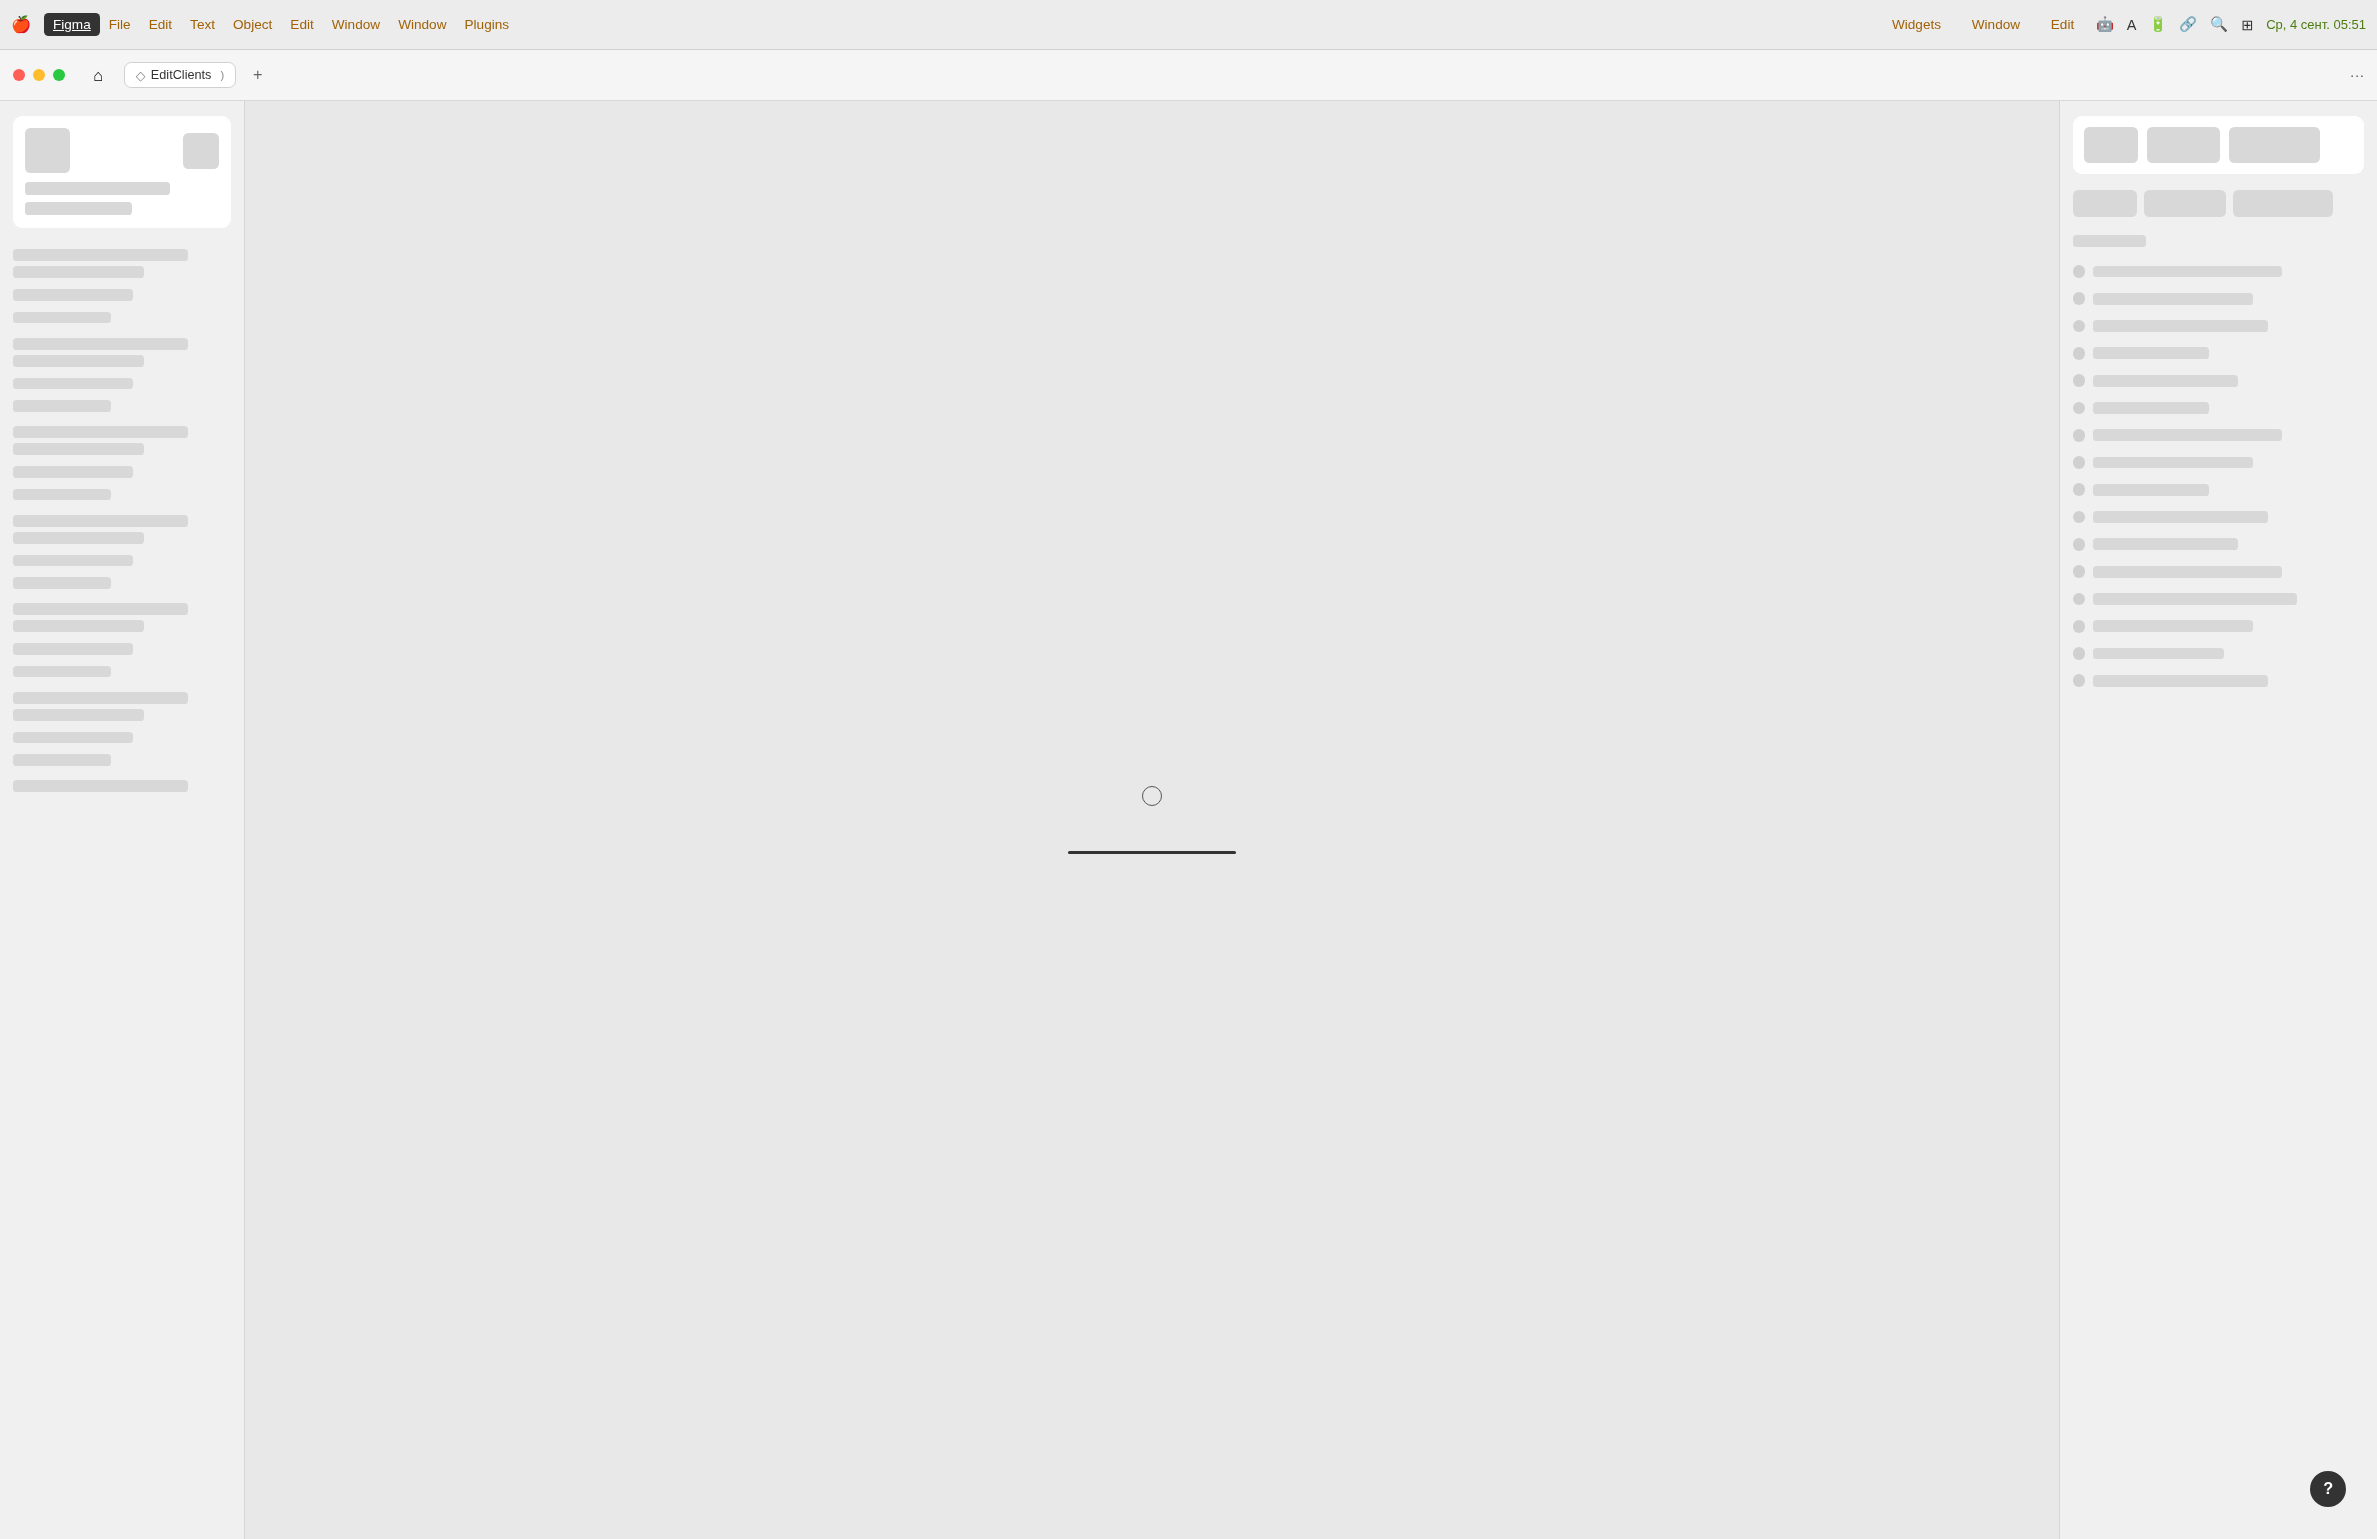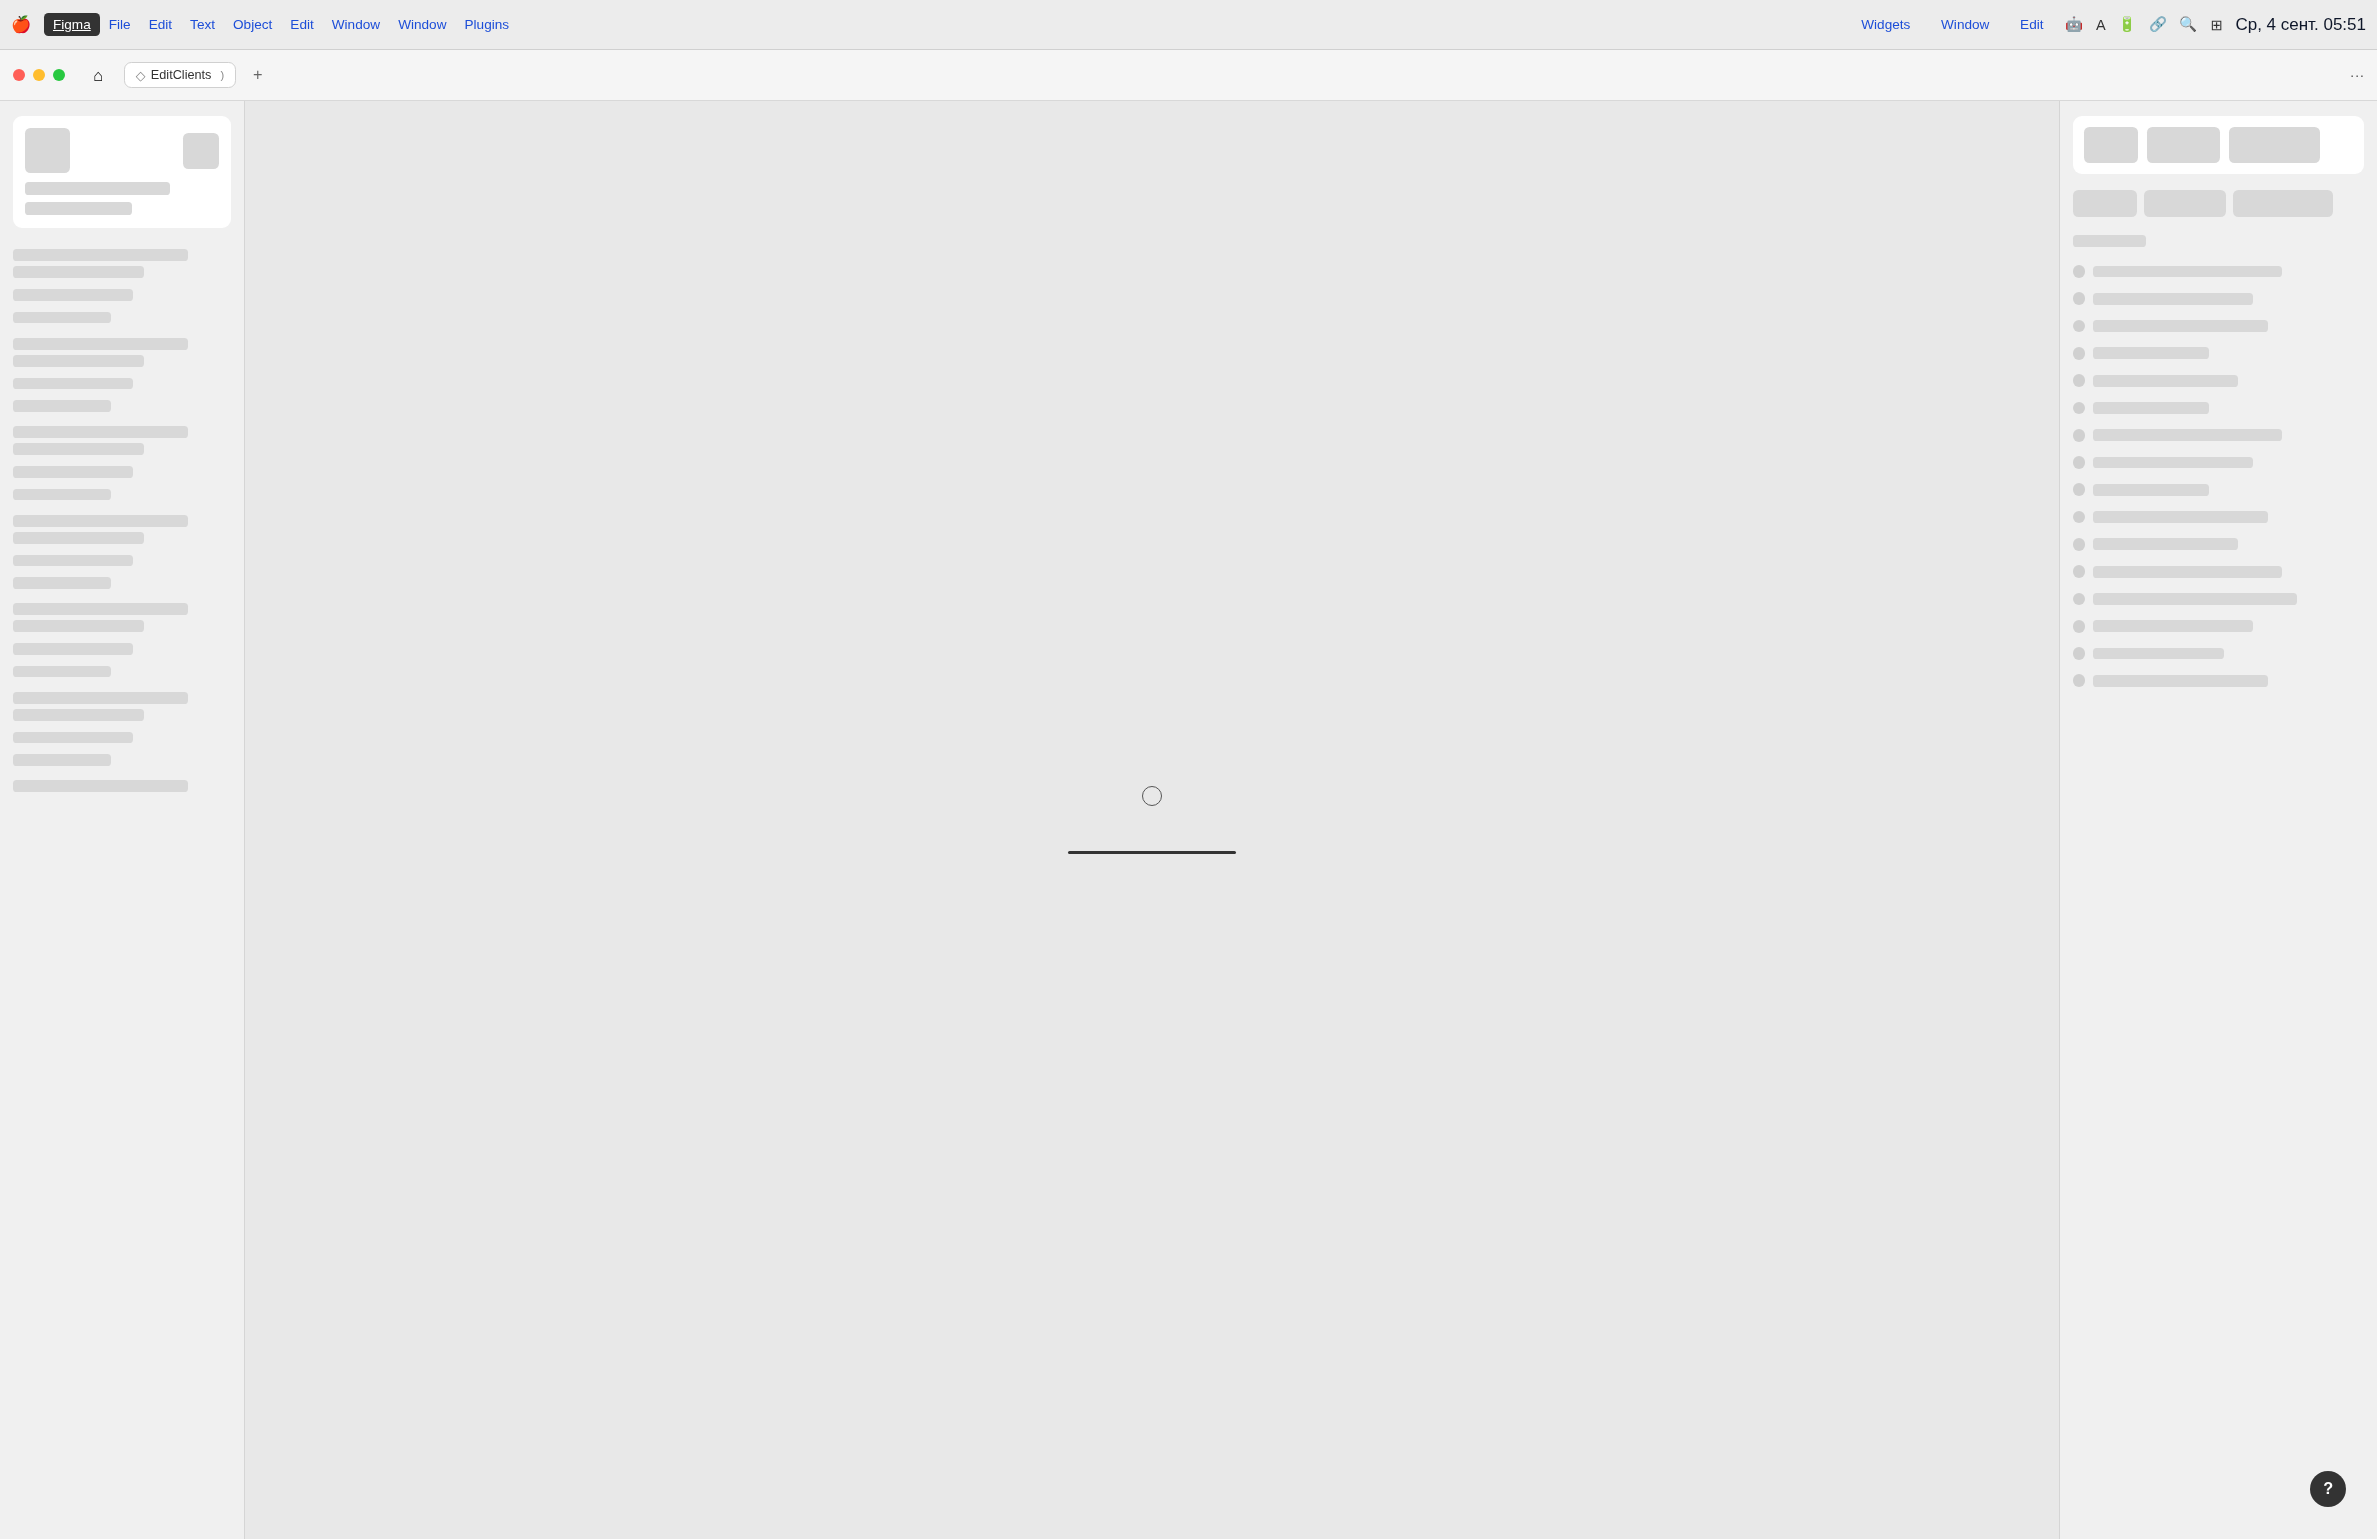--- a/index.html
+++ b/index.html
@@ -23,21 +23,21 @@
       gap: 0;
       position: relative;
     }
     .apple-logo {
       font-size: 16.3px;
       margin-right: 12.7px;
       color: #333;
     }
     .menu-item {
       font-size: 13.6px;
-      color: #1d4ed8;
+      color: #a16207;
       padding: 3.6px 9px;
       border-radius: 4.5px;
       cursor: default;
     }
     .menu-item.active {
       background: #333;
       color: #fff;
       text-decoration: underline;
     }
     .menubar-right {
@@ -46,22 +46,22 @@
       display: flex;
       align-items: center;
       gap: 12.7px;
       font-size: 12.7px;
       color: #333;
     }
     .menubar-right .icon-btn {
       font-size: 14.5px;
     }
     .date-time {
-      font-size: 17px;
-      color: #0f172a;
+      font-size: 13px;
+      color: #4d7c0f;
       font-weight: 500;
     }
 
     
     .figma-toolbar {
       width: 100%;
       height: 51px;
       background: #f5f5f5;
       border-bottom: 0.9px solid #d8d8d8;
       display: flex;

